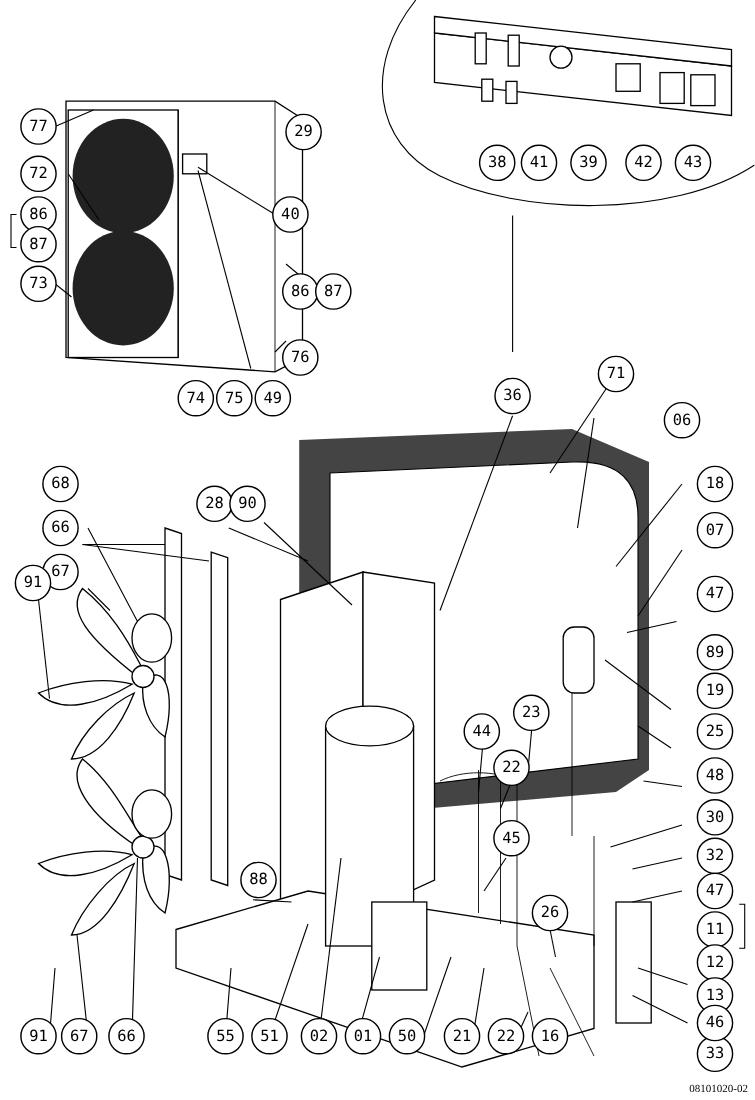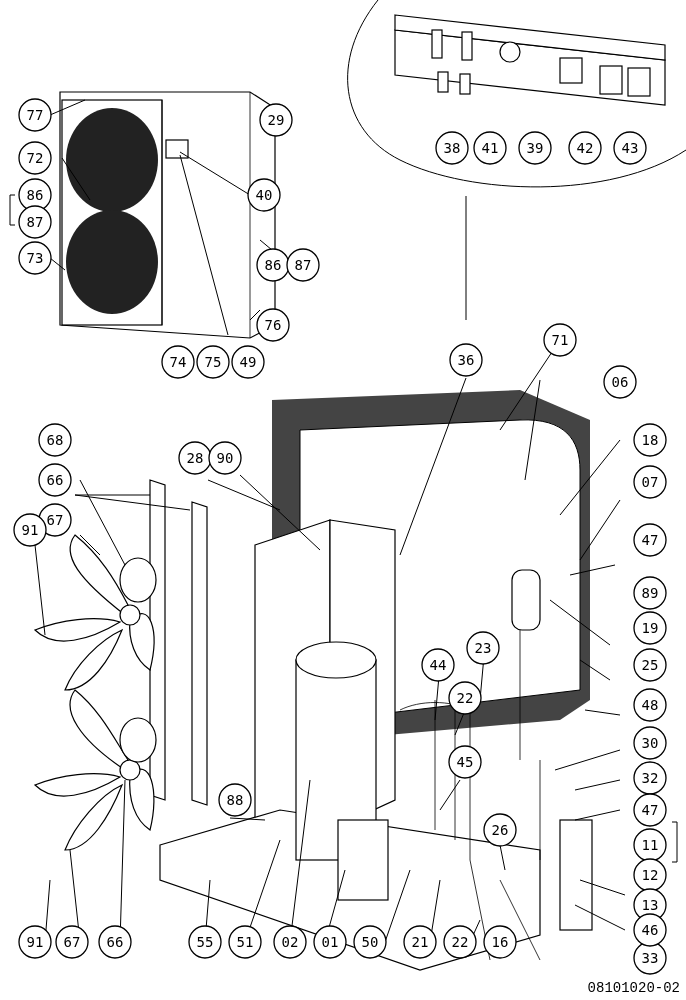--- a/index.html
+++ b/index.html
@@ -3,21 +3,21 @@
 <meta charset="utf-8">
 <style>
   html, body { margin:0; padding:0; background:#fff; }
   body { width:686px; height:1000px; overflow:hidden; position:relative; font-family:"DejaVu Sans Mono", monospace; }
   #art { position:absolute; left:0; top:0; }
   .callout circle { fill:#fff; stroke:#000; stroke-width:1.3; }
   .callout text { font-family:"DejaVu Sans Mono", monospace; font-size:14px; fill:#000; text-anchor:middle; dominant-baseline:central; }
   .ln { stroke:#000; stroke-width:1; fill:none; }
   .part { stroke:#000; stroke-width:1.2; fill:#fff; }
   .thin { stroke:#000; stroke-width:0.8; fill:none; }
-  #drawing-code { position:absolute; right:6px; bottom:4px; font-family:Liberation Mono, monospace; font-size:14px; color:#000; }
+  #drawing-code { position:absolute; right:6px; bottom:4px; font-family:Liberation Serif, serif; font-size:10px; color:#000; }
 </style>
 </head>
 <body>
 
 <svg id="art" width="686" height="1000" viewBox="0 0 686 1000">
 
   <path class="ln" d="M378,0 C330,60 340,130 400,160 C470,195 610,200 686,150"></path>
   <line class="ln" x1="466" y1="196" x2="466" y2="320"></line>
 
   <g>

